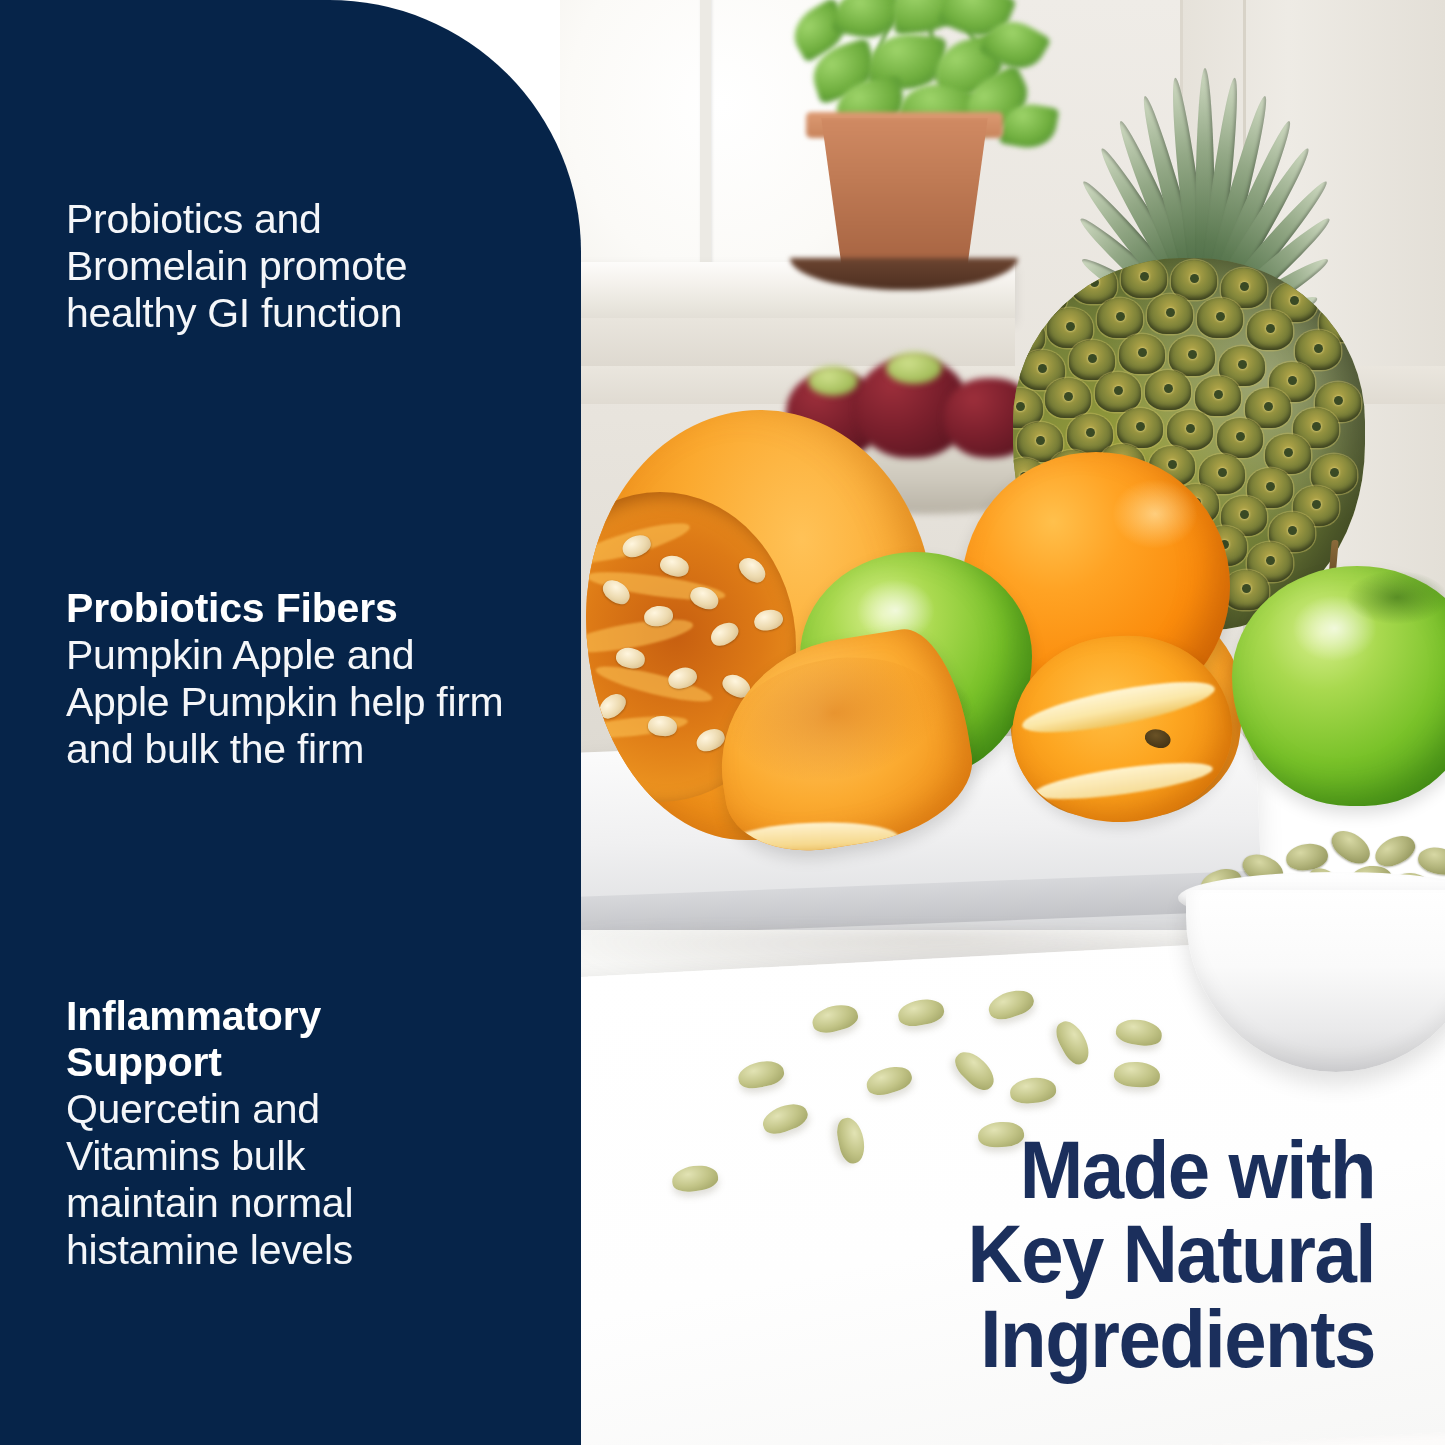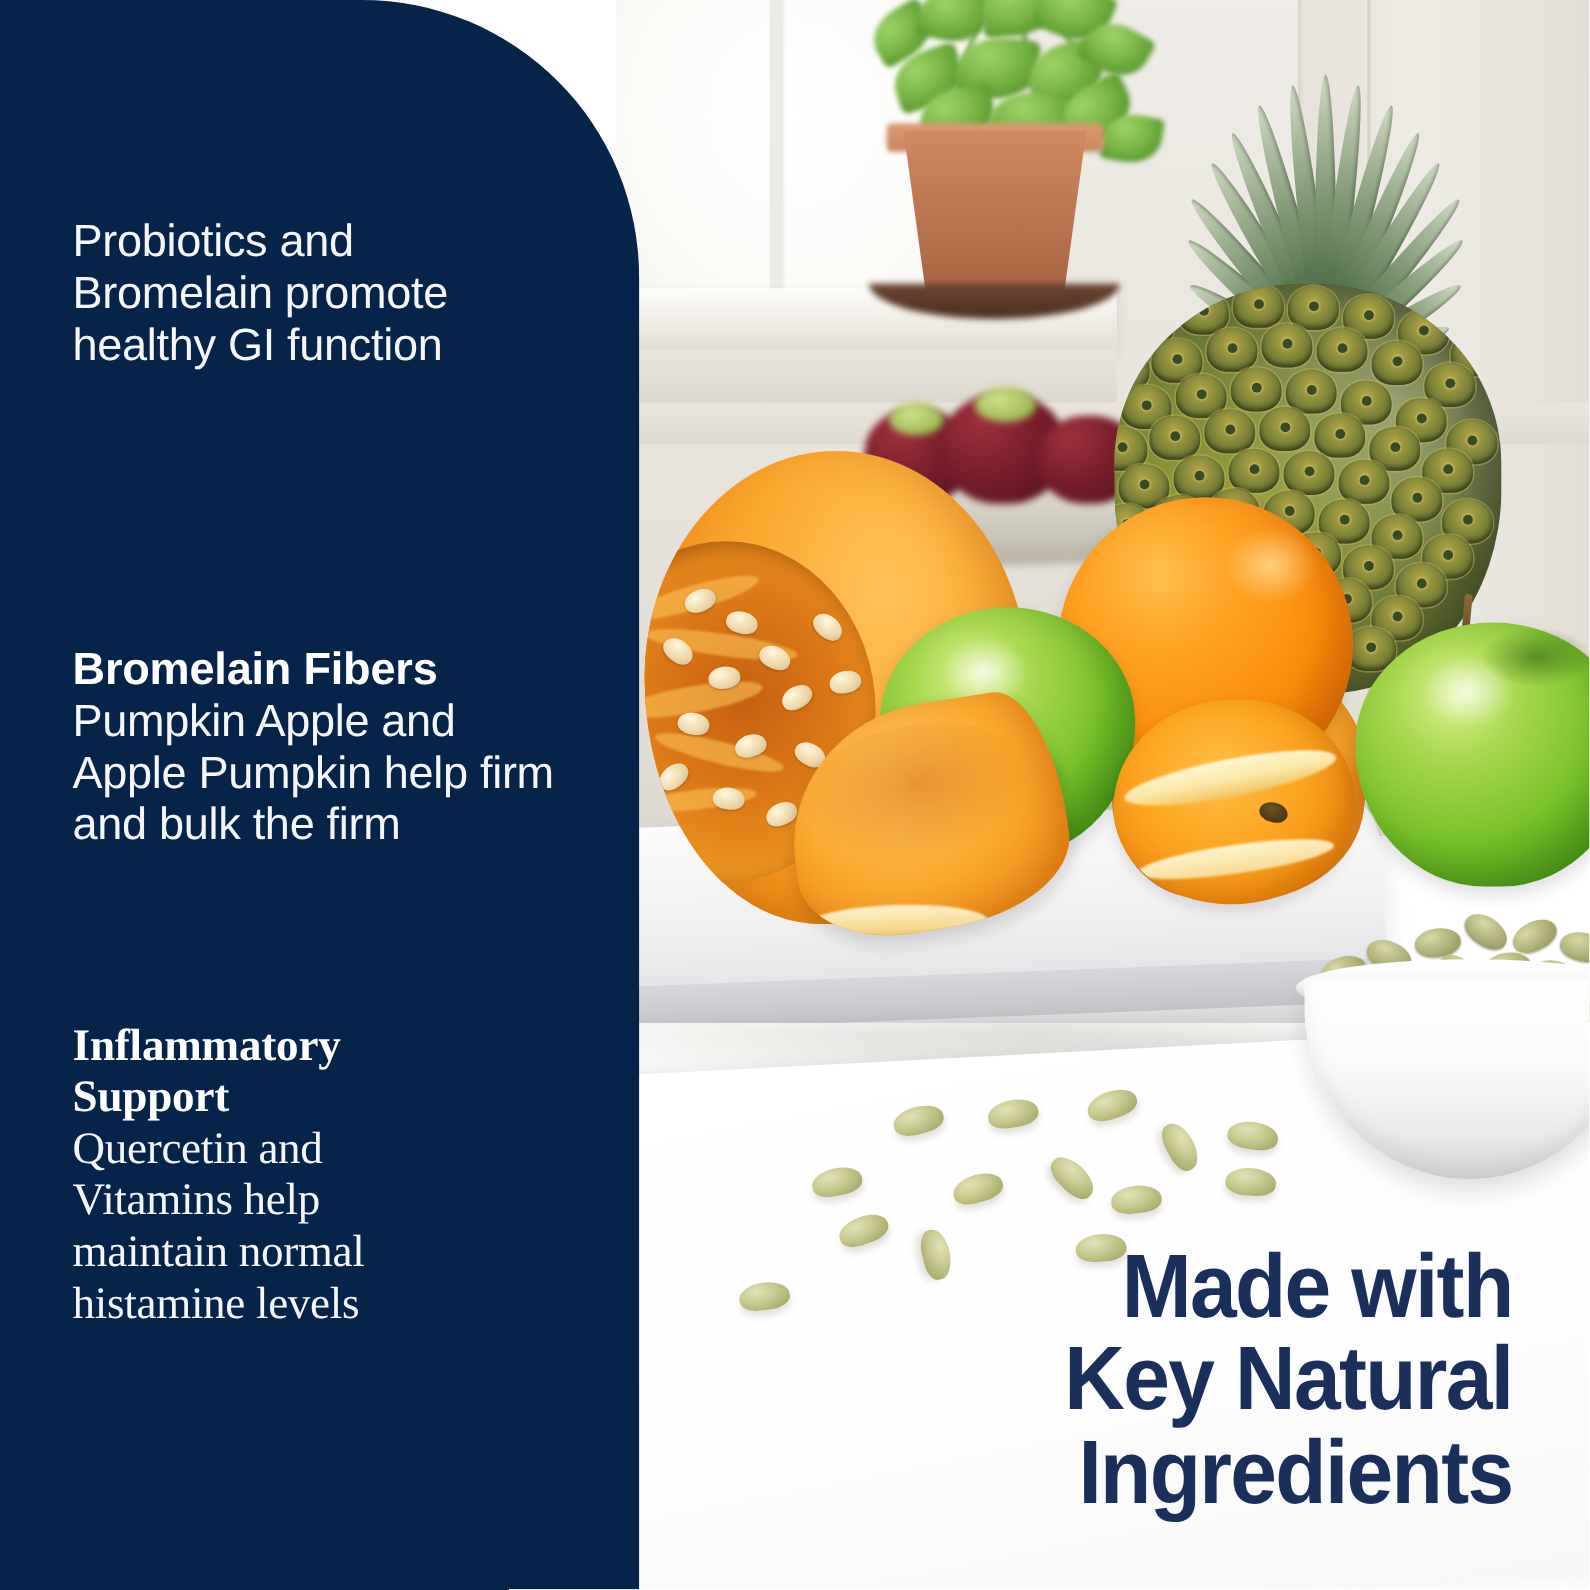--- a/index.html
+++ b/index.html
@@ -625,37 +625,37 @@
       <p>
         <span>Probiotics and</span><br>
         <span>Bromelain promote</span><br>
         <span>healthy GI function</span>
       </p>
     </div>
 
     <div class="block" style="top:540px;">
       <h3>
         <br>
-        <span>Bromelain Fibers</span>
+        <span>Probiotics Fibers</span>
       </h3>
       <p>
         <span>Pumpkin Apple and</span><br>
         <span>Apple Pumpkin help firm</span><br>
         <span>and bulk the firm</span>
       </p>
     </div>
 
-    <div class="block" style="top:928px;font-family:Liberation Serif, serif;">
+    <div class="block" style="top:994px;">
       <h3>
         <span>Inflammatory</span><br>
         <span>Support</span>
       </h3>
       <p>
         <span>Quercetin and</span><br>
-        <span>Vitamins help</span><br>
+        <span>Vitamins bulk</span><br>
         <span>maintain normal</span><br>
         <span>histamine levels</span>
       </p>
     </div>
   </div>
 
   <div class="headline">
     <span>Made with</span>
     <span>Key Natural</span>
     <span>Ingredients</span>

